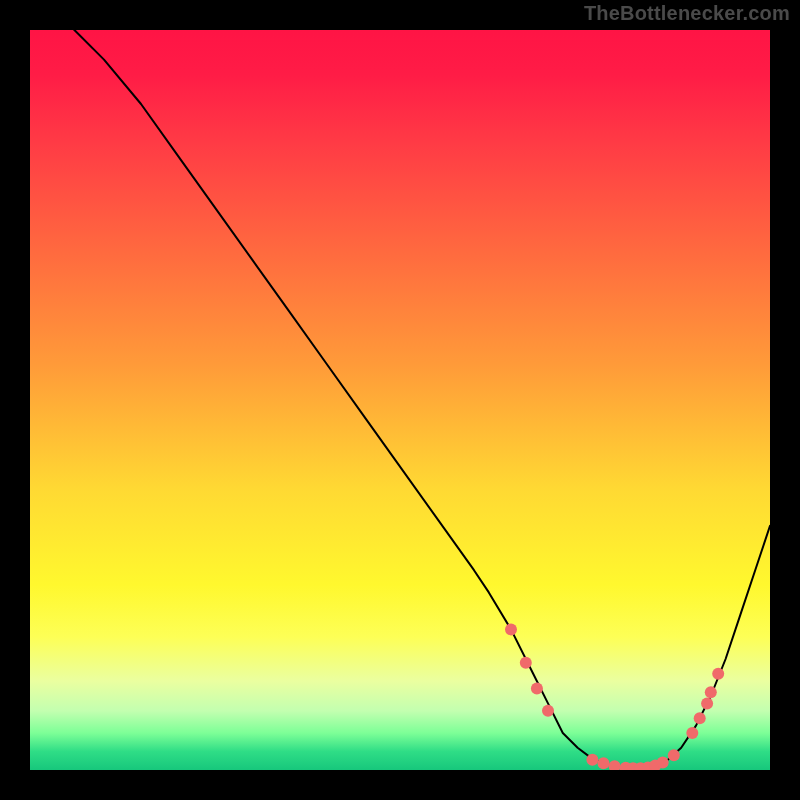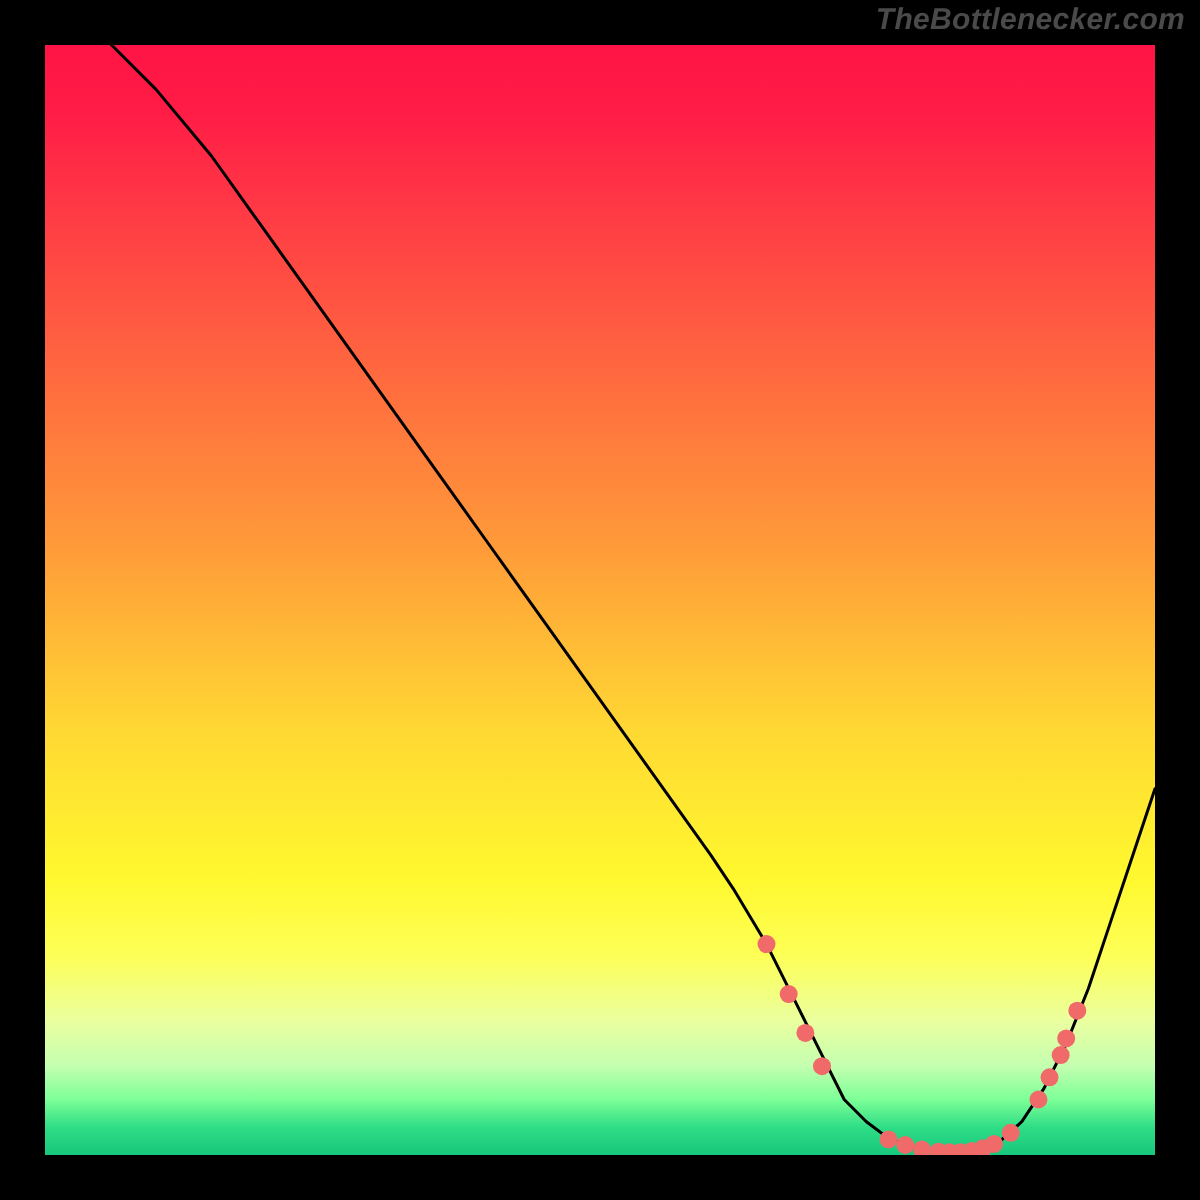--- a/index.html
+++ b/index.html
@@ -9,21 +9,20 @@
     height: 800px;
     background: #000;
     overflow: hidden;
     font-family: Arial, Helvetica, sans-serif;
   }
   .frame {
     position: relative;
     width: 800px;
     height: 800px;
     background: #000;
-    font-style: italic;
   }
   .watermark {
     position: absolute;
     top: 2px;
     right: 10px;
     color: #4a4a4a;
     font-size: 20px;
     font-weight: bold;
     letter-spacing: 0.2px;
     z-index: 10;

